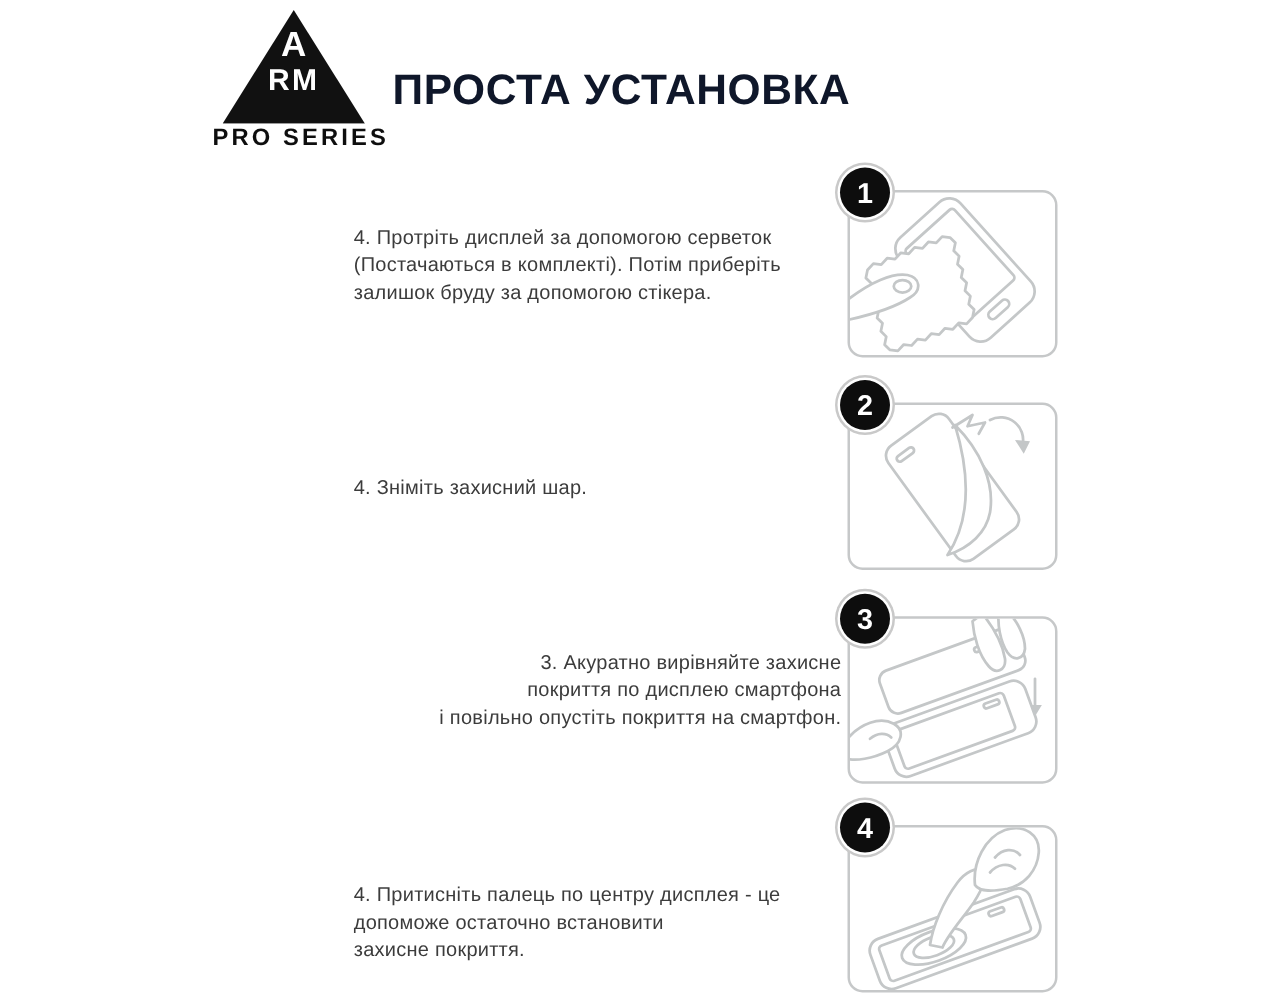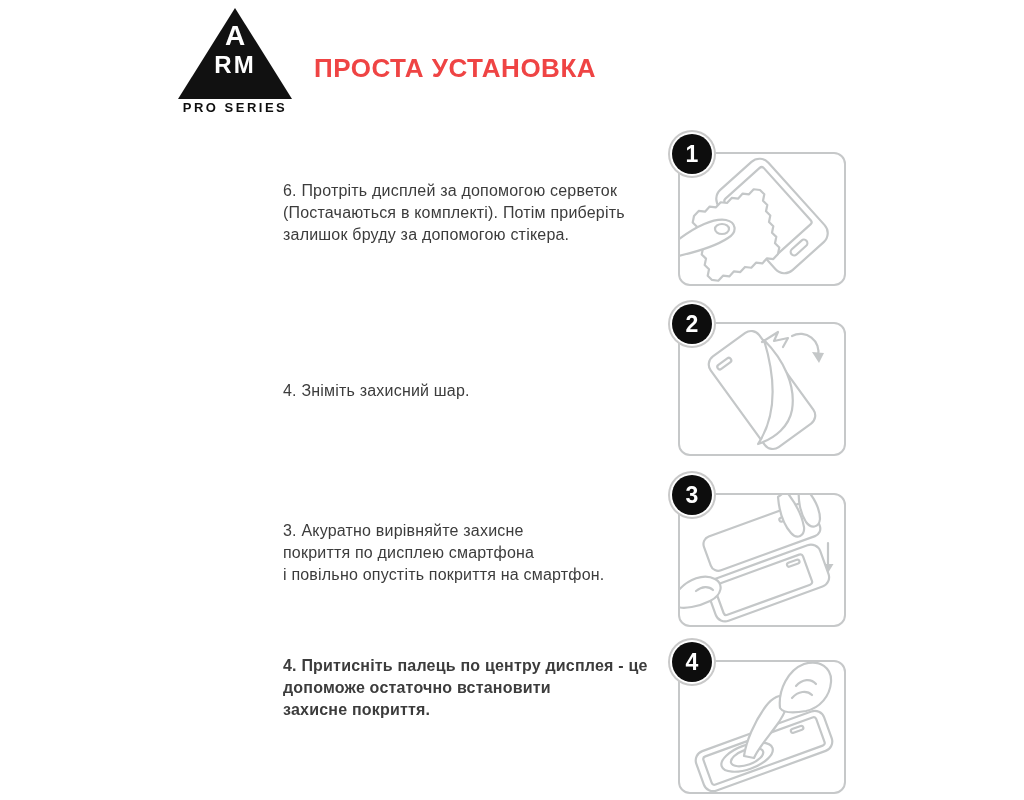--- a/index.html
+++ b/index.html
@@ -9,31 +9,31 @@
   }
   
   .logo{position:absolute;left:150px;top:0;width:160px;height:125px;}
   .logo-triangle{position:absolute;left:28px;top:8px;width:114px;height:91px;background:#111;
     clip-path:polygon(50% 0,100% 100%,0 100%);}
   .logo-letter-a{position:absolute;left:28px;top:22px;width:114px;text-align:center;
     color:#fff;font-size:28px;font-weight:700;line-height:1;}
   .logo-letter-rm{position:absolute;left:28px;top:53px;width:114px;text-align:center;
     color:#fff;font-size:24px;font-weight:700;line-height:1;letter-spacing:2px;}
   .logo-sub{position:absolute;left:20px;top:100px;width:130px;text-align:center;
-    color:#0e0e0e;font-size:13px;font-weight:700;letter-spacing:2.5px;white-space:nowrap;}
+    color:#0e0e0e;font-size:19px;font-weight:700;letter-spacing:2.5px;white-space:nowrap;}
   
-  .title{position:absolute;left:314px;top:53px;font-size:26px;font-weight:800;
-    color:#ef4444;letter-spacing:0.5px;white-space:nowrap;}
+  .title{position:absolute;left:314px;top:53px;font-size:34px;font-weight:800;
+    color:#0f172a;letter-spacing:0.5px;white-space:nowrap;}
   
   .step-text{position:absolute;left:283px;width:390px;font-size:16px;line-height:22px;
     color:#3c3c3c;letter-spacing:0.2px;white-space:pre-line;}
   .step-text.s1{top:180px;}
   .step-text.s2{top:380px;}
-  .step-text.s3{top:520px;}
-  .step-text.s4{top:655px;font-weight:bold;}
+  .step-text.s3{top:520px;text-align:right;}
+  .step-text.s4{top:706px;}
   
   .figure{position:absolute;left:678px;width:168px;height:134px;}
   .figure.f1{top:152px;} .figure.f2{top:322px;} .figure.f3{top:493px;} .figure.f4{top:660px;}
   .panel{position:absolute;inset:0;border:2px solid #c6c8c9;border-radius:12px;background:#fff;}
   .panel svg{position:absolute;left:0;top:0;}
   .badge{position:absolute;left:-6px;top:-18px;width:40px;height:40px;border-radius:50%;
     background:#0d0d0d;color:#fff;display:flex;align-items:center;justify-content:center;
     font-size:23px;font-weight:700;box-shadow:0 0 0 2px #fff,0 0 0 4px #c9c9c9;z-index:2;}
 </style>
 </head>
@@ -43,21 +43,21 @@
 
   <div class="logo">
     <div class="logo-triangle"></div>
     <div class="logo-letter-a">A</div>
     <div class="logo-letter-rm">RM</div>
     <div class="logo-sub">PRO SERIES</div>
   </div>
 
   <div class="title">ПРОСТА УСТАНОВКА</div>
 
-  <div class="step-text s1">6. Протріть дисплей за допомогою серветок
+  <div class="step-text s1">4. Протріть дисплей за допомогою серветок
 (Постачаються в комплекті). Потім приберіть
 залишок бруду за допомогою стікера.</div>
   <div class="step-text s2">4. Зніміть захисний шар.</div>
   <div class="step-text s3">3. Акуратно вирівняйте захисне
 покриття по дисплею смартфона
 і повільно опустіть покриття на смартфон.</div>
   <div class="step-text s4">4. Притисніть палець по центру дисплея - це
 допоможе остаточно встановити
 захисне покриття.</div>
 

